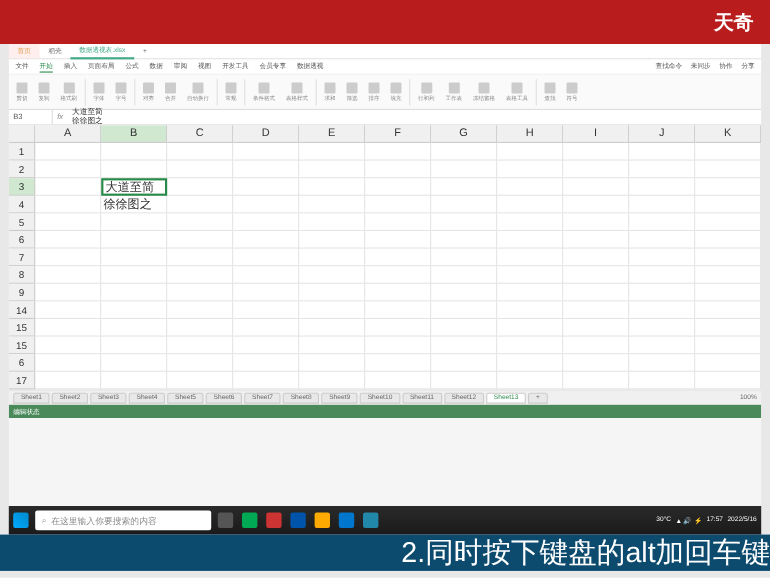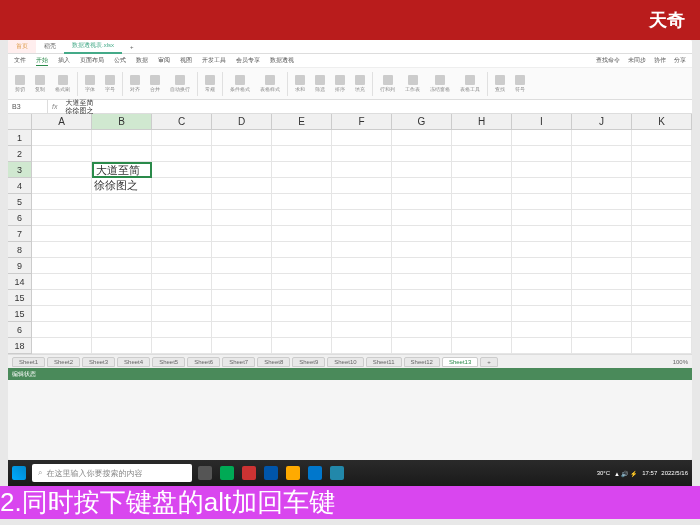--- a/index.html
+++ b/index.html
@@ -34,21 +34,21 @@
 .sheets{height:14px;background:#f0f0f0;display:flex;align-items:center;font-size:6px;color:#666;gap:2px;padding:0 4px;border-top:1px solid #ddd}
 .sheet{padding:1px 6px;background:#e8e8e8;border:1px solid #ccc;border-radius:2px 2px 0 0}
 .sheet.active{background:#fff;color:#2a8a4a}
 .sheets-right{margin-left:auto;display:flex;gap:4px;align-items:center}
 .status{height:12px;background:#4a8a5a;font-size:6px;color:#fff;padding:0 4px;display:flex;align-items:center}
 .taskbar{height:26px;background:linear-gradient(#2a2a2a,#1a1a1a);display:flex;align-items:center;padding:0 4px;gap:6px;margin:0 8px}
 .search{background:#fff;height:18px;width:160px;border-radius:2px;font-size:8px;color:#888;display:flex;align-items:center;padding:0 6px;gap:4px}
 .ticons{display:flex;gap:8px}
 .ticon{width:14px;height:14px;border-radius:2px}
 .tray{margin-left:auto;display:flex;gap:4px;align-items:center;color:#fff;font-size:6px}
-.subbar{height:33px;background:#d946ef;display:flex;align-items:center;justify-content:flex-start}
+.subbar{height:33px;background:#0c4a6e;display:flex;align-items:center;justify-content:flex-end}
 .subtitle{color:#fff;font-size:26px;font-weight:500;text-align:center}
 </style>
 </head>
 <body>
 
 <div class="topbar">
     <span class="brand">天奇</span>
   </div>
 
 <div class="screen">
@@ -377,21 +377,21 @@
           <div class="cell"></div>
           <div class="cell"></div>
           <div class="cell"></div>
           <div class="cell"></div>
           <div class="cell"></div>
           <div class="cell"></div>
           <div class="cell"></div>
           <div class="cell"></div>
         </div>
         <div class="row">
-          <div class="rowhdr">18</div>
+          <div class="rowhdr">17</div>
           <div class="cell"></div>
           <div class="cell"></div>
           <div class="cell"></div>
           <div class="cell"></div>
           <div class="cell"></div>
           <div class="cell"></div>
           <div class="cell"></div>
           <div class="cell"></div>
           <div class="cell"></div>
           <div class="cell"></div>

